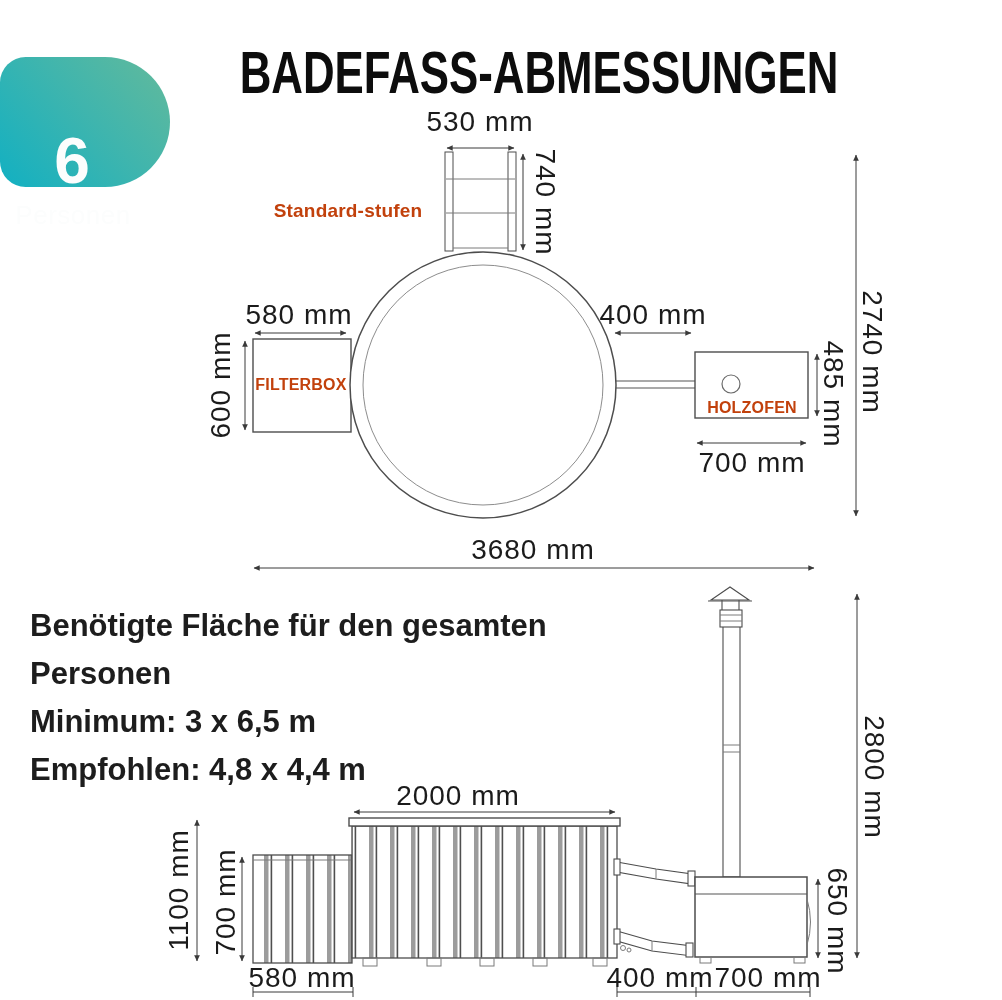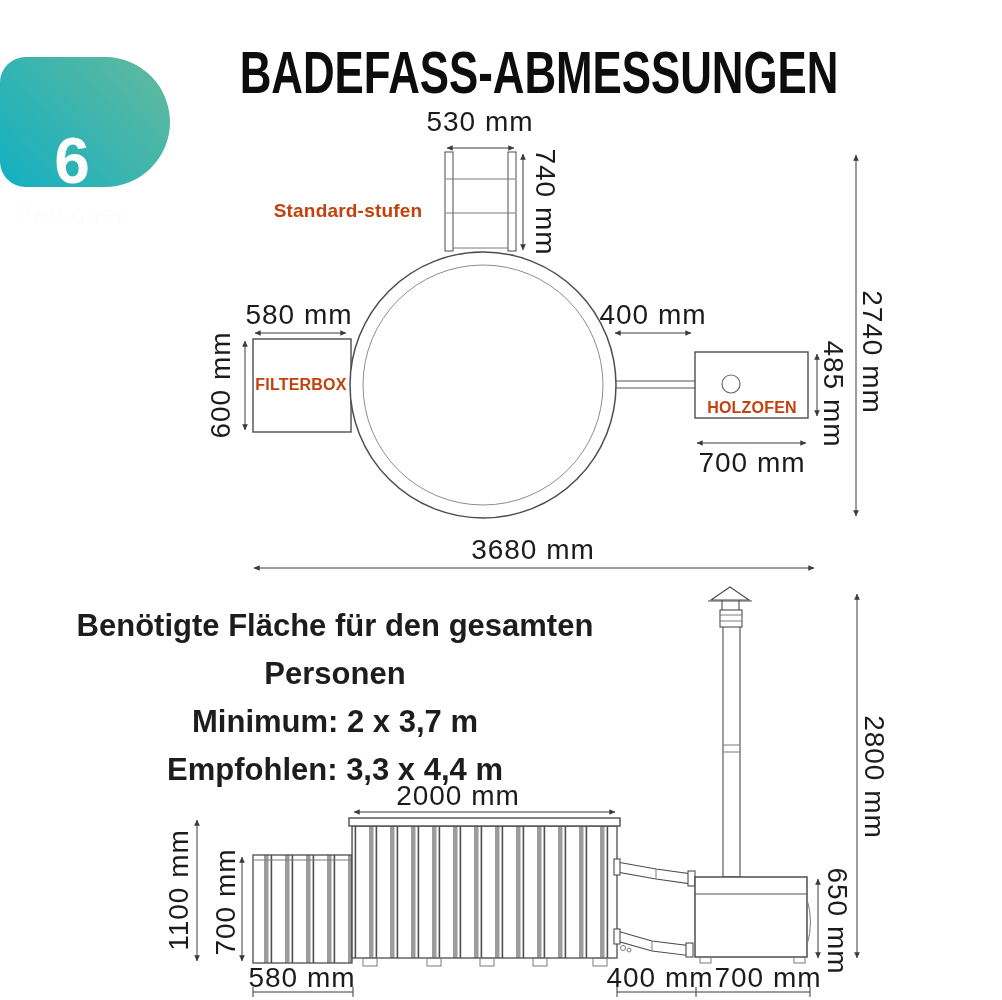--- a/index.html
+++ b/index.html
@@ -38,21 +38,21 @@
   .lbl.r90  { transform:translate(-50%,-50%) rotate(90deg); }
   .lbl.r270 { transform:translate(-50%,-50%) rotate(-90deg); }
   .tag {
     position:absolute; white-space:nowrap; line-height:1;
     font-weight:bold; color:#c2410c; transform:translate(-50%,-50%);
   }
   .tag.steps   { font-size:19px; letter-spacing:.2px; }
   .tag.boxname { font-size:16px; letter-spacing:.2px; }
   
   .area-note {
-    position:absolute; left:30px; top:602px; width:610px; text-align:center;
+    position:absolute; left:30px; top:602px; width:610px; 
     font-size:31px; font-weight:bold; color:#1d1d1d; line-height:48px;
   }
 </style>
 </head>
 <body>
 
 <div class="canvas">
 
   <div class="badge">
     <div class="num">6</div>
@@ -188,22 +188,22 @@
   <div class="lbl" style="left:653px; top:315px;">400 mm</div>
   <div class="tag boxname" style="left:752px; top:408px;">HOLZOFEN</div>
   <div class="lbl r90" style="left:833px; top:394px;">485 mm</div>
   <div class="lbl" style="left:752px; top:463px;">700 mm</div>
   <div class="lbl r90" style="left:872px; top:352px;">2740 mm</div>
   <div class="lbl" style="left:533px; top:550px;text-align:right;">3680 mm</div>
 
   <div class="area-note">
     <div>Benötigte Fläche für den gesamten</div>
     <div>Personen</div>
-    <div>Minimum: 2 x 3,7 m</div>
-    <div>Empfohlen: 3,3 x 4,4 m</div>
+    <div>Minimum: 3 x 6,5 m</div>
+    <div>Empfohlen: 4,8 x 4,4 m</div>
   </div>
 
   <div class="lbl" style="left:458px; top:796px;">2000 mm</div>
   <div class="lbl r270" style="left:179px; top:890px;">1100 mm</div>
   <div class="lbl r270" style="left:226px; top:902px;">700 mm</div>
   <div class="lbl" style="left:302px; top:978px;">580 mm</div>
   <div class="lbl" style="left:660px; top:978px;">400 mm</div>
   <div class="lbl" style="left:768px; top:978px;">700 mm</div>
   <div class="lbl r90" style="left:837px; top:921px;">650 mm</div>
   <div class="lbl r90" style="left:874px; top:777px;">2800 mm</div>

